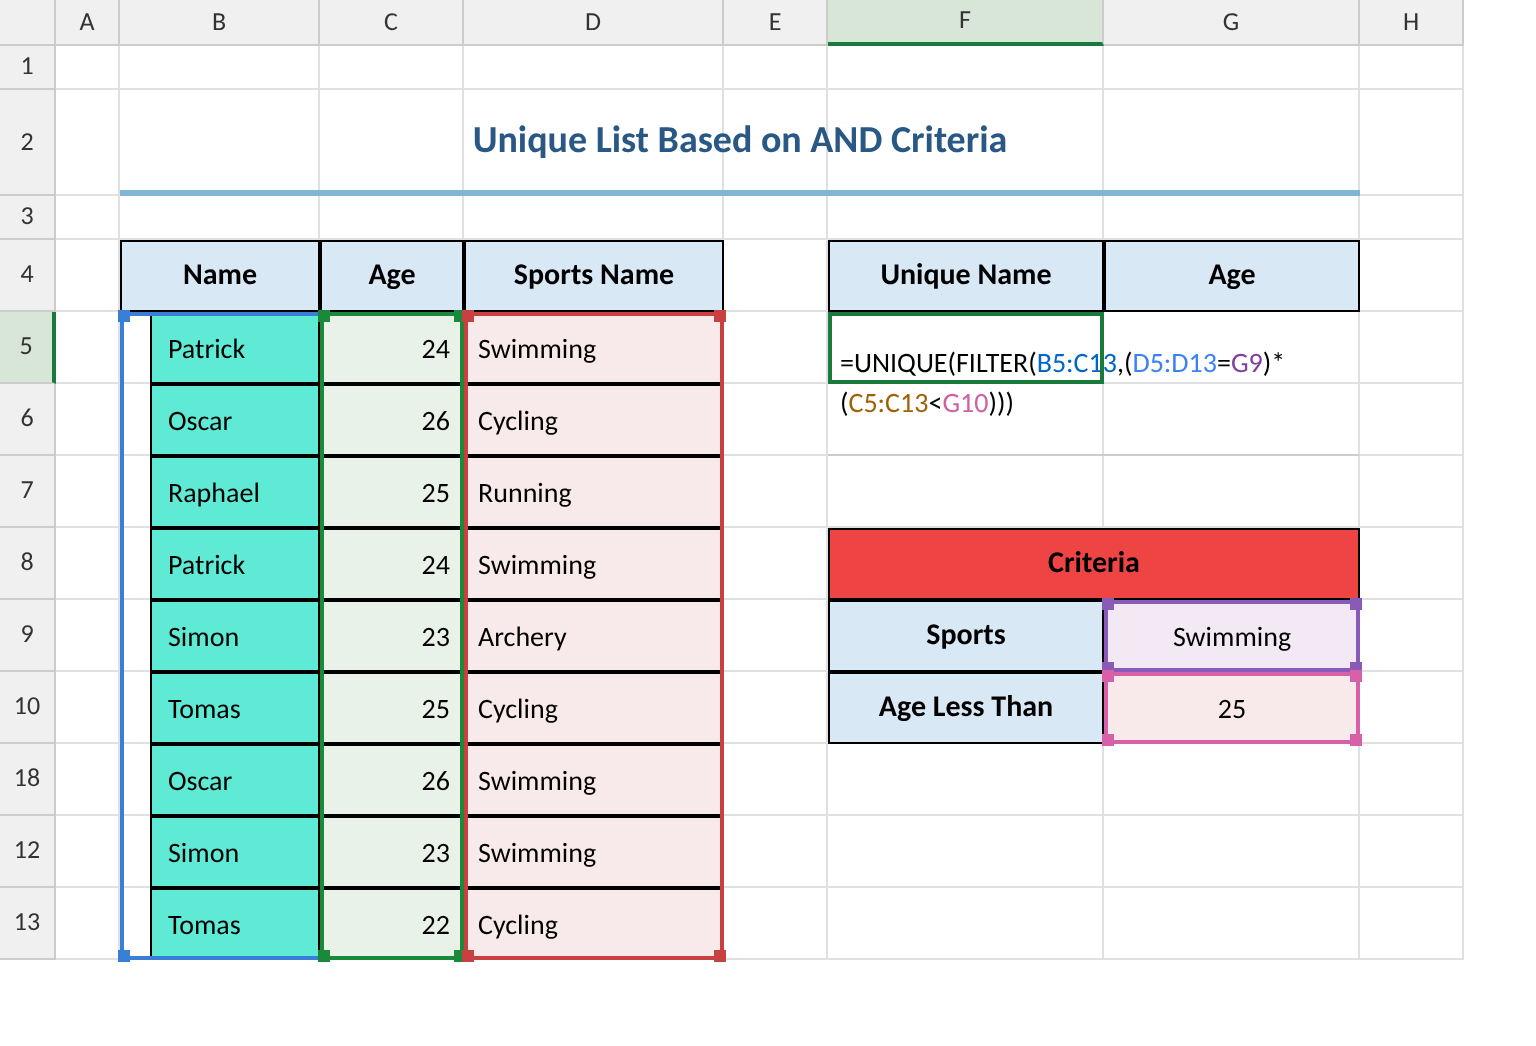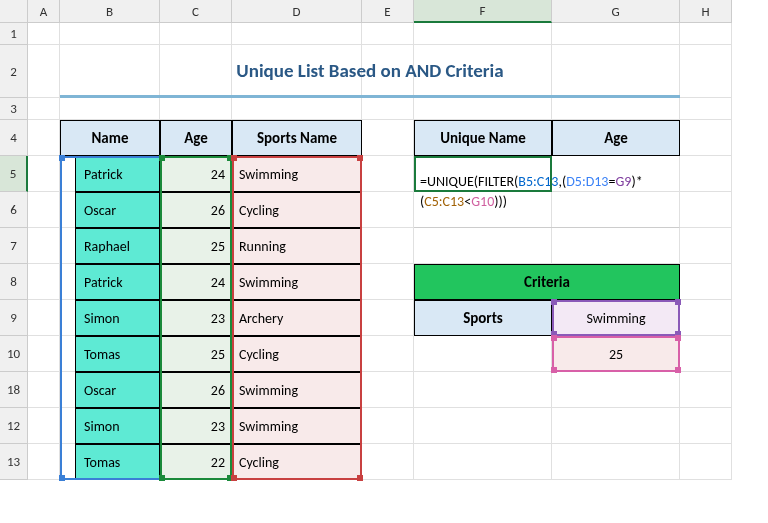--- a/index.html
+++ b/index.html
@@ -89,21 +89,21 @@
     padding-right: 6px;
   }
   
   .sc {
     background: #f8eaea;
     border: 1px solid #000;
     padding-left: 6px;
   }
   
   .crit-hdr {
-    background: #22c55e;
+    background: #ef4444;
     font-weight: bold;
     border: 1px solid #000;
     justify-content: center;
     font-size: 15px;
   }
   .crit-lbl {
     background: #d9e8f5;
     font-weight: bold;
     border: 1px solid #000;
     justify-content: center;
@@ -331,20 +331,21 @@
       <div class="cell ac" style="grid-area: 14 / 4;">22</div>
       <div class="cell sc" style="grid-area: 14 / 5;">Cycling</div>
       <div class="cell thdr" style="grid-area: 5 / 7;">Unique Name</div>
       <div class="cell thdr" style="grid-area: 5 / 8;">Age</div>
       <div class="formula-box" style="grid-area: 6 / 7 / span 2 / span 2;">
         <div><span class="fr-black">=UNIQUE(FILTER(</span><span class="fr-blue">B5:C13</span><span class="fr-black">,(</span><span class="fr-dred">D5:D13</span><span class="fr-black">=</span><span class="fr-purple">G9</span><span class="fr-black">)*</span><br><span class="fr-black">(</span><span class="fr-green">C5:C13</span><span class="fr-black">&lt;</span><span class="fr-pink">G10</span><span class="fr-black">)))</span></div>
       </div>
       <div class="cell crit-hdr" style="grid-area: 9 / 7 / auto / span 2;">Criteria</div>
       <div class="cell crit-lbl" style="grid-area: 10 / 7;">Sports</div>
       <div class="cell crit-val-s" style="grid-area: 10 / 8;">Swimming</div>
+      <div class="cell crit-lbl" style="grid-area: 11 / 7;">Age Less Than</div>
       <div class="cell crit-val-n" style="grid-area: 11 / 8;">25</div>
     </div>
 
   <div class="active-cell-outline" style="left:414px;top:156px;width:138px;height:36px;"></div>
 
   <div class="range-box rb-blue" style="left:60px;top:156px;width:172px;height:324px;">
     <div class="handle h-tl"></div>
       <div class="handle h-tr"></div>
       <div class="handle h-bl"></div>
       <div class="handle h-br"></div>

